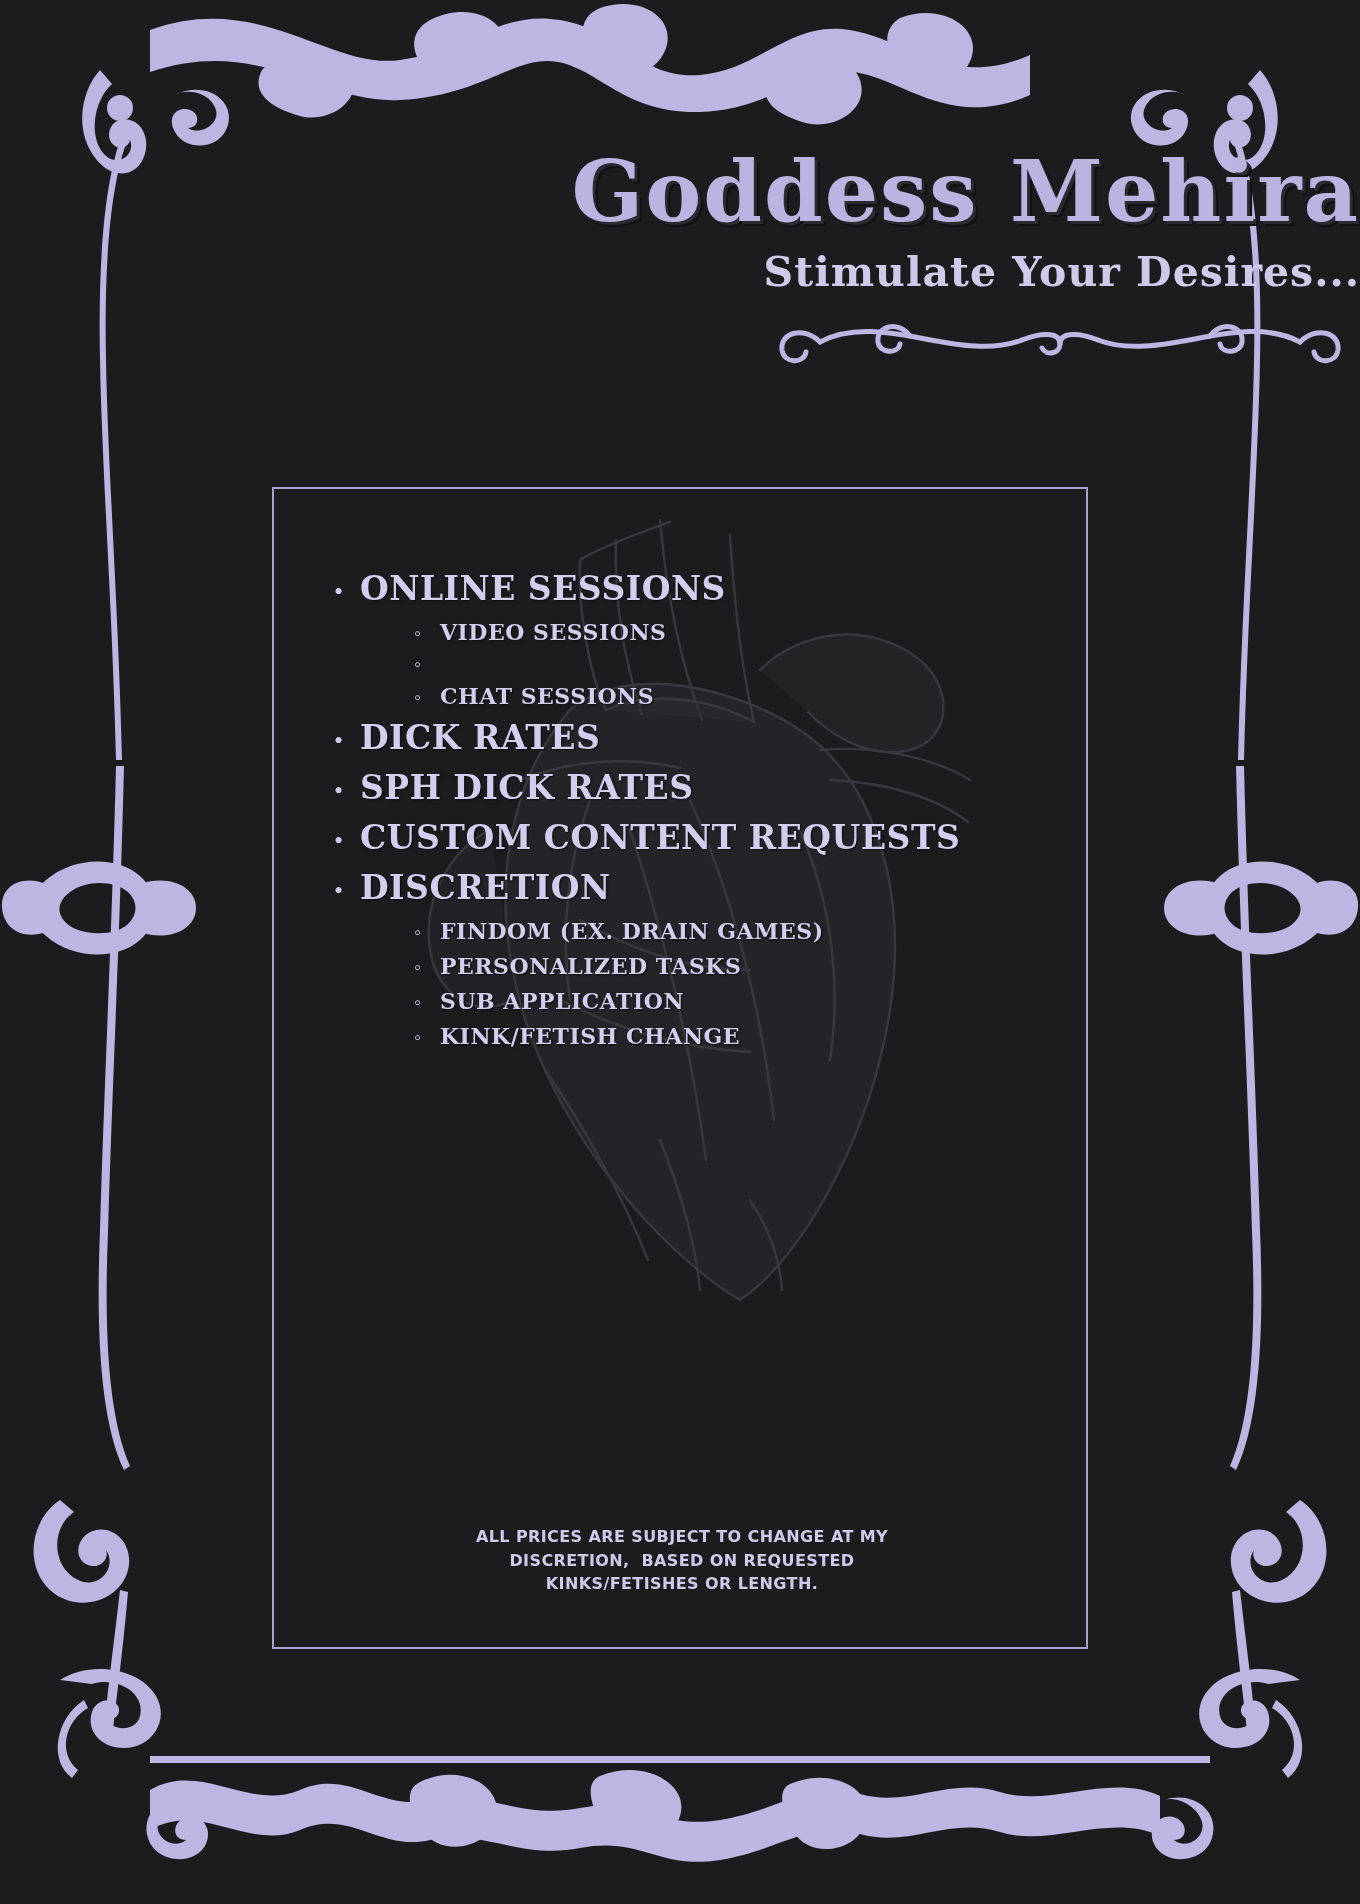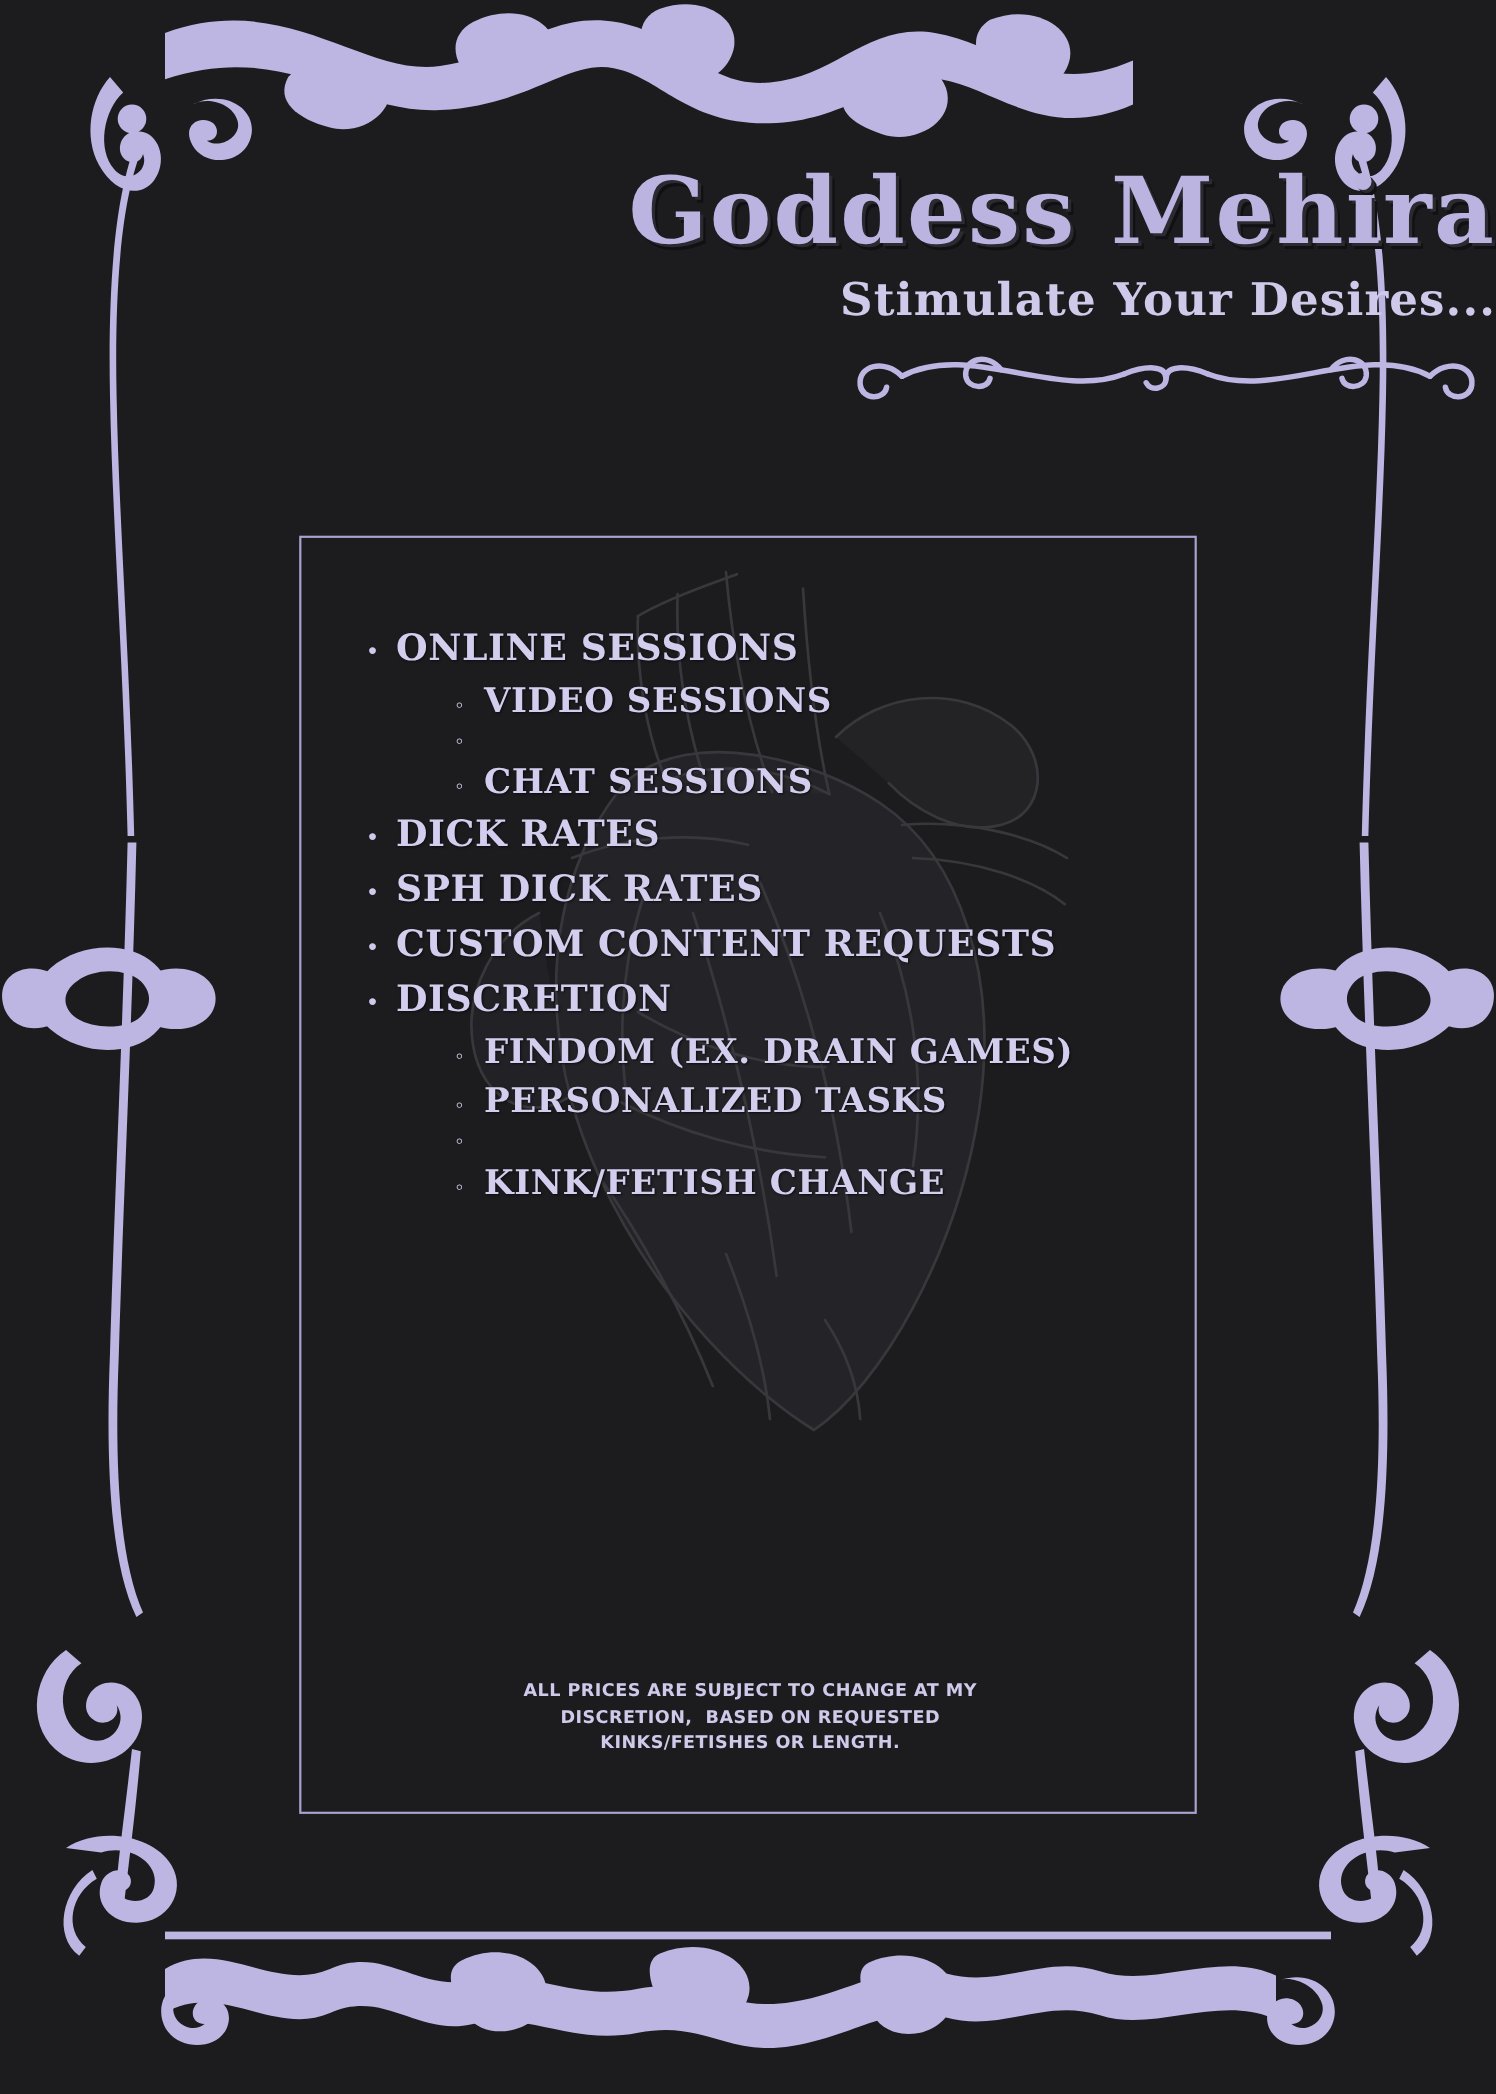--- a/index.html
+++ b/index.html
@@ -113,21 +113,21 @@
   .item-label {
     font-family: "DejaVu Serif", serif;
     font-weight: bold;
     font-size: 33px;
     letter-spacing: 0.5px;
     color: #d3cdee;
     text-shadow: 1px 1px 2px #0d0d10;
     white-space: nowrap;
   }
   .item.sub .item-label {
-    font-size: 31px;
+    font-size: 22px;
   }
 
   .disclaimer {
     position: absolute;
     left: 40px;
     bottom: 52px;
     width: 736px;
     text-align: center;
     font-family: "DejaVu Sans", sans-serif;
     font-weight: bold;
@@ -307,20 +307,21 @@
       <li class="item sub">
         <span class="bullet hollow">◦</span>
         <span class="item-label">FINDOM (EX. DRAIN GAMES)</span>
       </li>
       <li class="item sub">
         <span class="bullet hollow">◦</span>
         <span class="item-label">PERSONALIZED TASKS</span>
       </li>
       <li class="item sub">
         <span class="bullet hollow">◦</span>
+        <span class="item-label">SUB APPLICATION</span>
       </li>
       <li class="item sub">
         <span class="bullet hollow">◦</span>
         <span class="item-label">KINK/FETISH CHANGE</span>
       </li>
     </ul>
 
     <div class="disclaimer">
       <div>ALL PRICES ARE SUBJECT TO CHANGE AT MY</div>
       <div>DISCRETION,  BASED ON REQUESTED</div>

